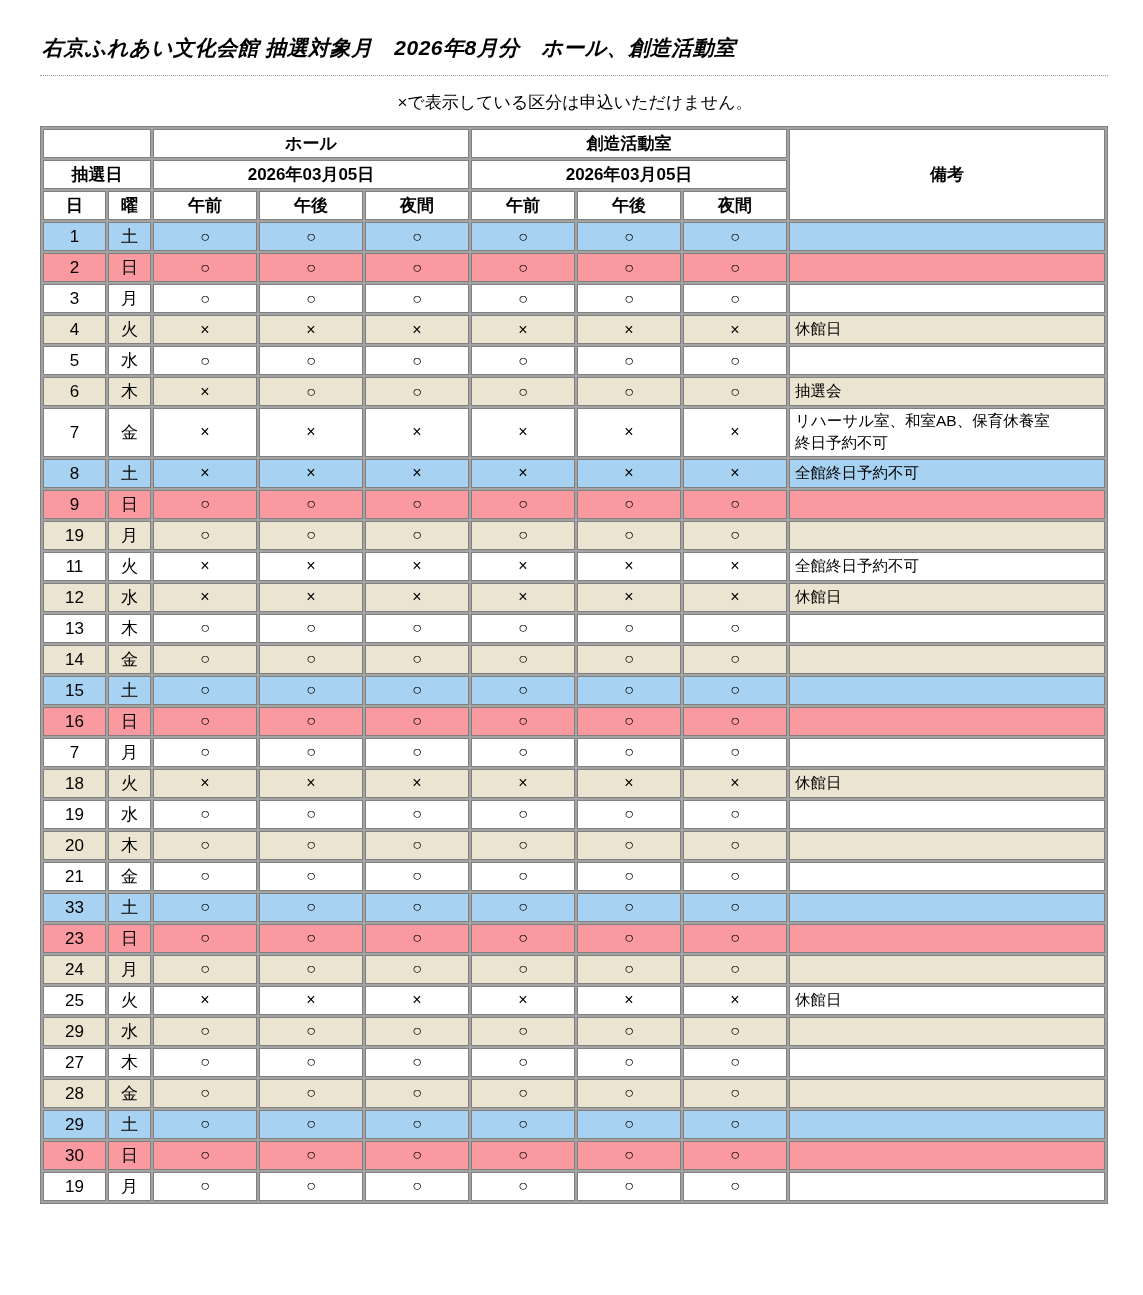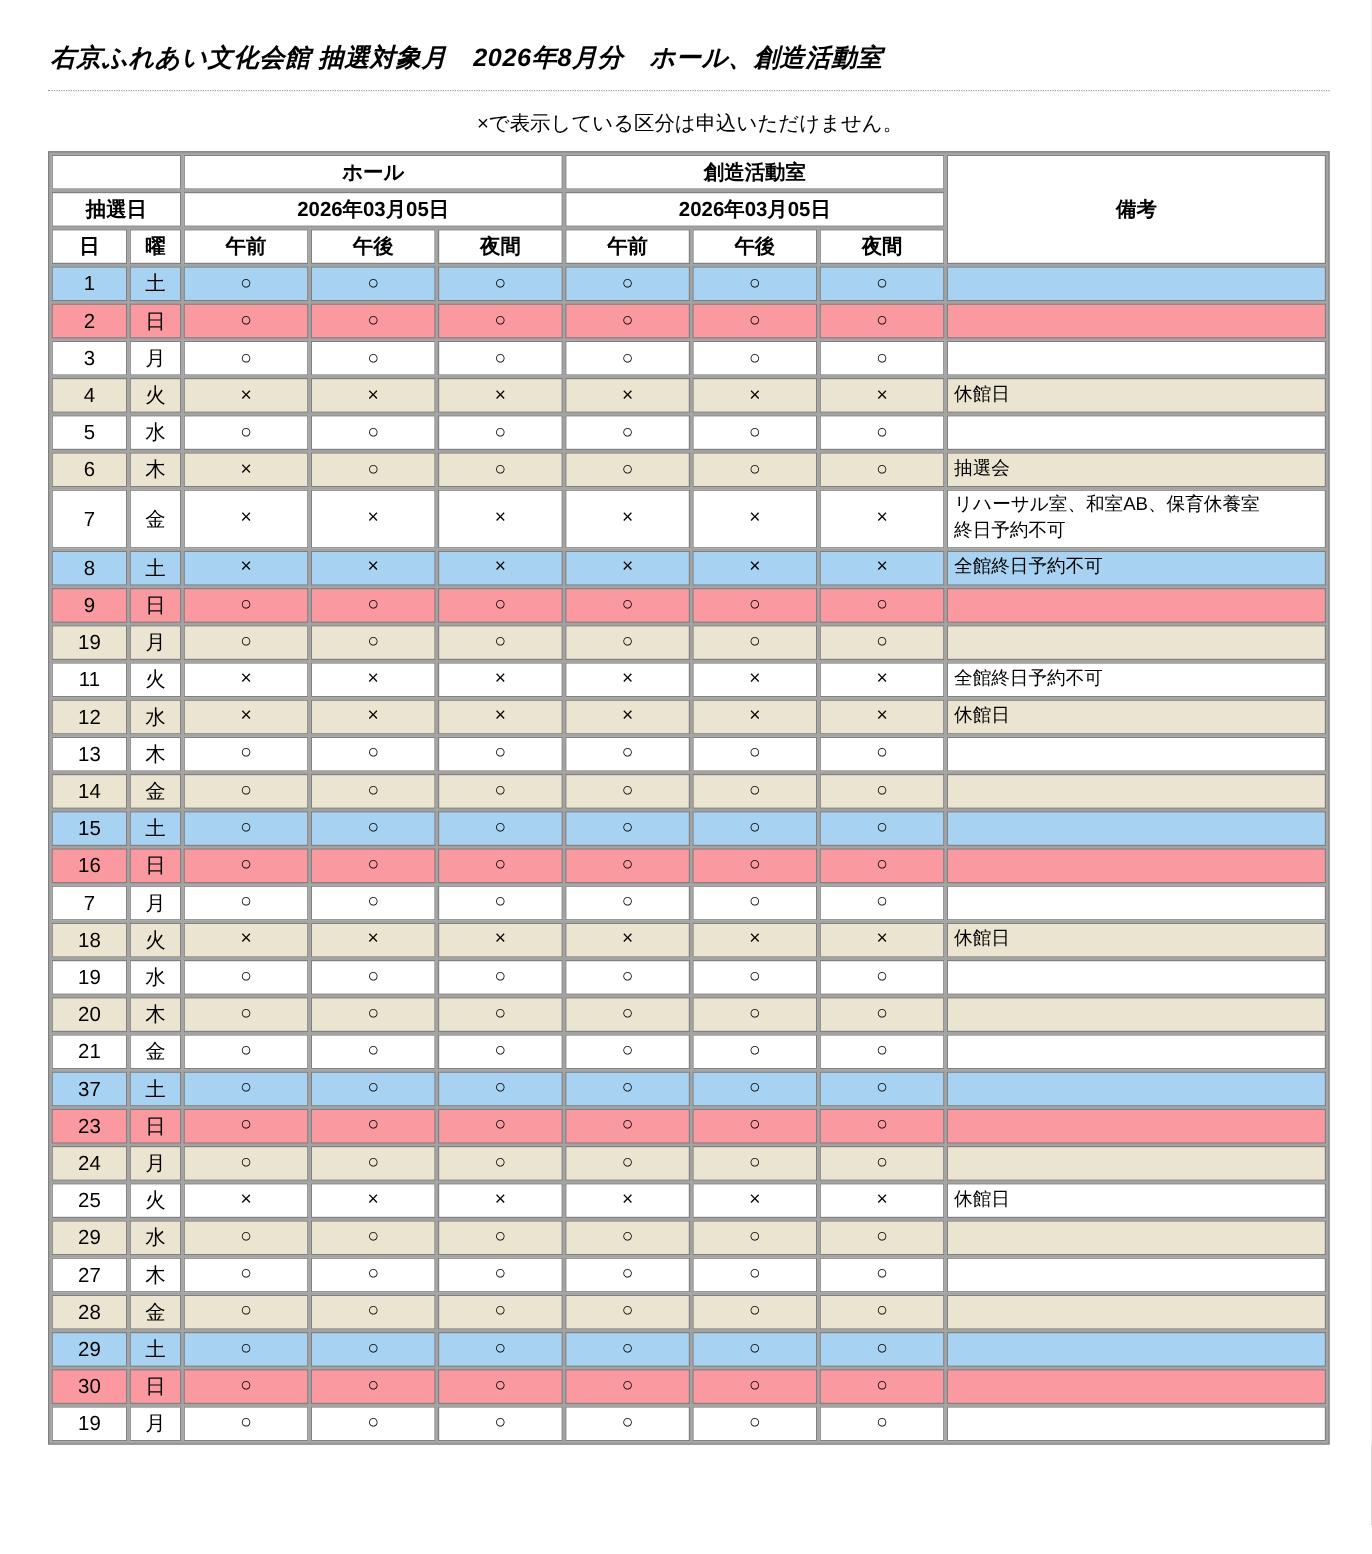--- a/index.html
+++ b/index.html
@@ -301,21 +301,21 @@
           <td>金</td>
           <td class="mark">○</td>
           <td class="mark">○</td>
           <td class="mark">○</td>
           <td class="mark">○</td>
           <td class="mark">○</td>
           <td class="mark">○</td>
           <td class="remark"></td>
         </tr>
         <tr class="row-sat">
-          <td>37</td>
+          <td>33</td>
           <td>土</td>
           <td class="mark">○</td>
           <td class="mark">○</td>
           <td class="mark">○</td>
           <td class="mark">○</td>
           <td class="mark">○</td>
           <td class="mark">○</td>
           <td class="remark"></td>
         </tr>
         <tr class="row-sun">

